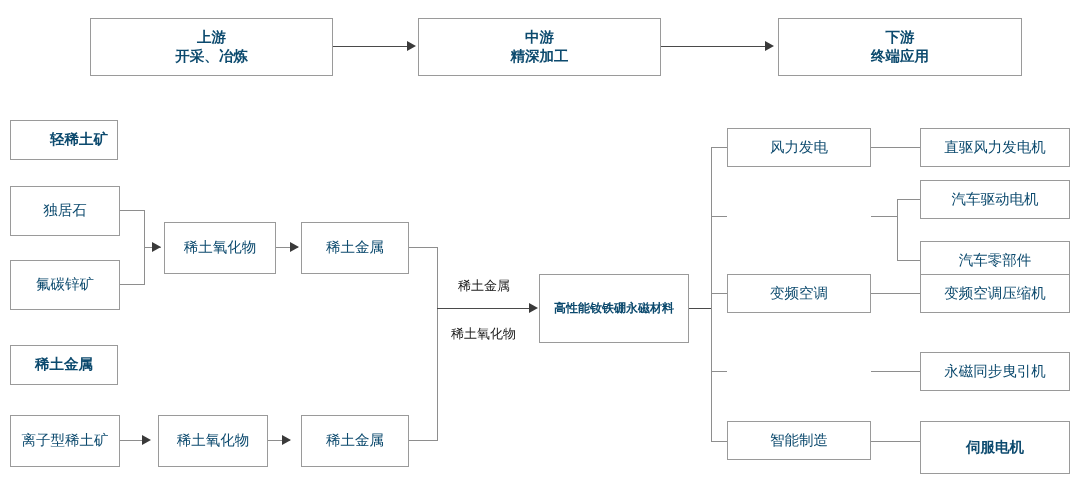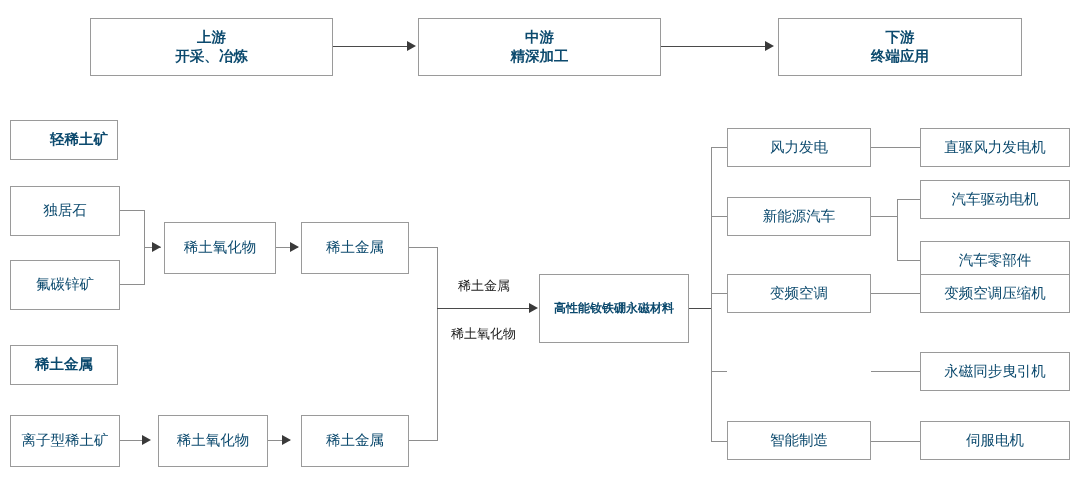--- a/index.html
+++ b/index.html
@@ -155,23 +155,20 @@
 
   <div class="ln h" style="left:711px;top:147px;width:16px;"></div>
   <div class="ln h" style="left:711px;top:216px;width:16px;"></div>
   <div class="ln h" style="left:711px;top:293px;width:16px;"></div>
   <div class="ln h" style="left:711px;top:371px;width:16px;"></div>
   <div class="ln h" style="left:711px;top:441px;width:16px;"></div>
 
   <div class="box" style="left:727px;top:128px;width:144px;height:39px;">
     <span class="txt">风力发电</span>
   </div>
-  <div class="box" style="left:727px;top:197px;width:144px;height:39px;">
-    <span class="txt">新能源汽车</span>
-  </div>
   <div class="box" style="left:727px;top:274px;width:144px;height:39px;">
     <span class="txt">变频空调</span>
   </div>
   <div class="box" style="left:727px;top:421px;width:144px;height:39px;">
     <span class="txt">智能制造</span>
   </div>
 
   <div class="ln h" style="left:871px;top:147px;width:49px;"></div>
 
   <div class="ln h" style="left:871px;top:216px;width:27px;"></div>
@@ -193,17 +190,17 @@
   </div>
   <div class="box" style="left:920px;top:241px;width:150px;height:39px;">
     <span class="txt">汽车零部件</span>
   </div>
   <div class="box" style="left:920px;top:274px;width:150px;height:39px;">
     <span class="txt">变频空调压缩机</span>
   </div>
   <div class="box" style="left:920px;top:352px;width:150px;height:39px;">
     <span class="txt">永磁同步曳引机</span>
   </div>
-  <div class="box" style="left:920px;top:421px;width:150px;height:39px;">
+  <div class="box" style="left:920px;top:421px;width:150px;height:53px;font-weight:bold;">
     <span class="txt">伺服电机</span>
   </div>
 
 </div>
 
 </body></html>

